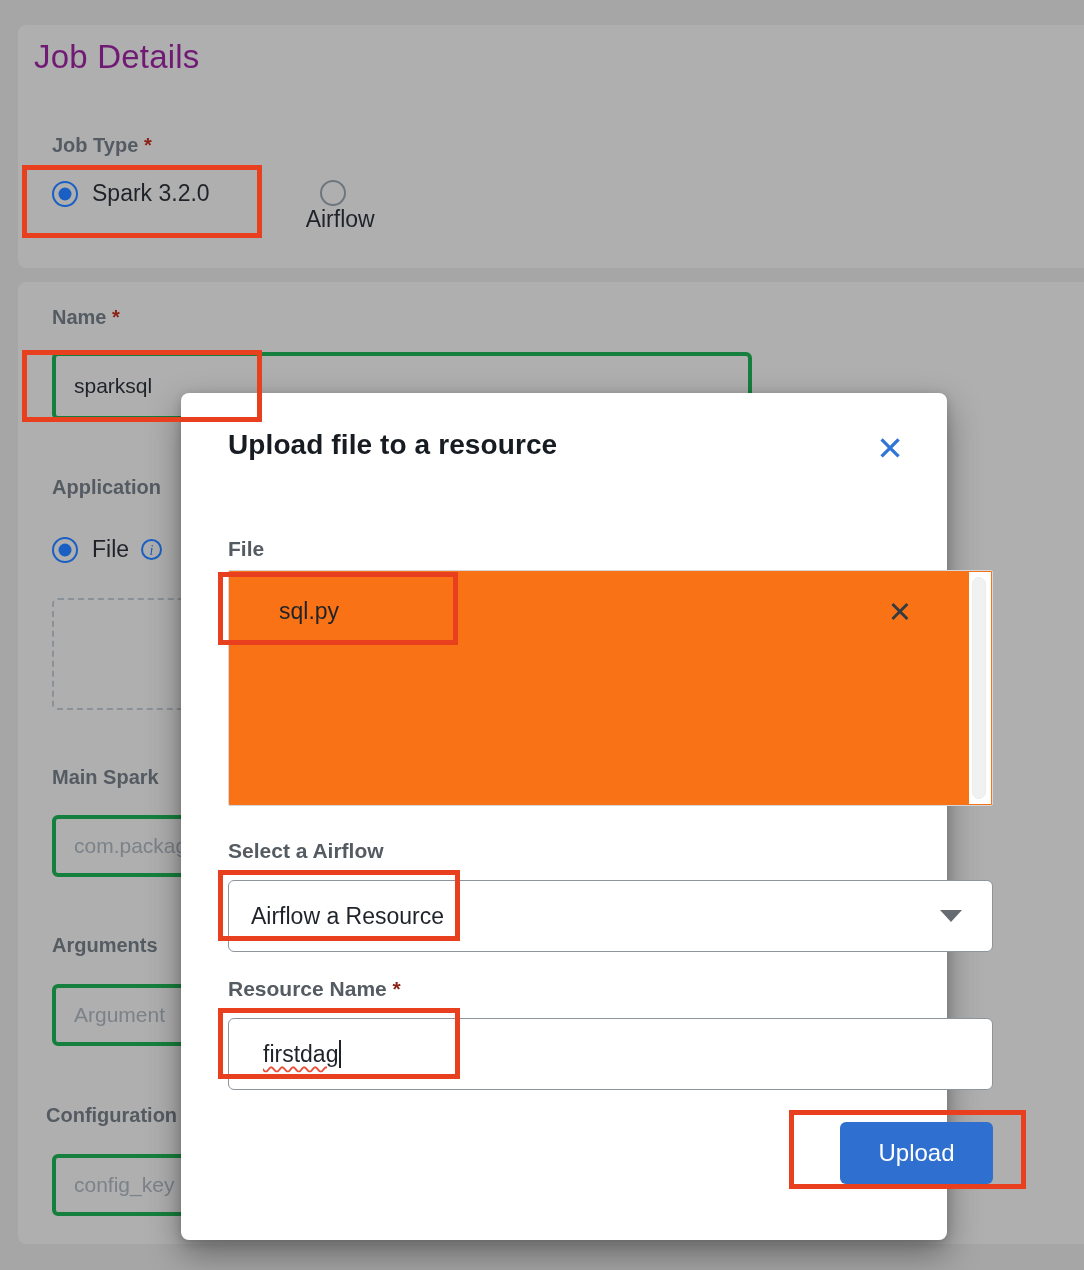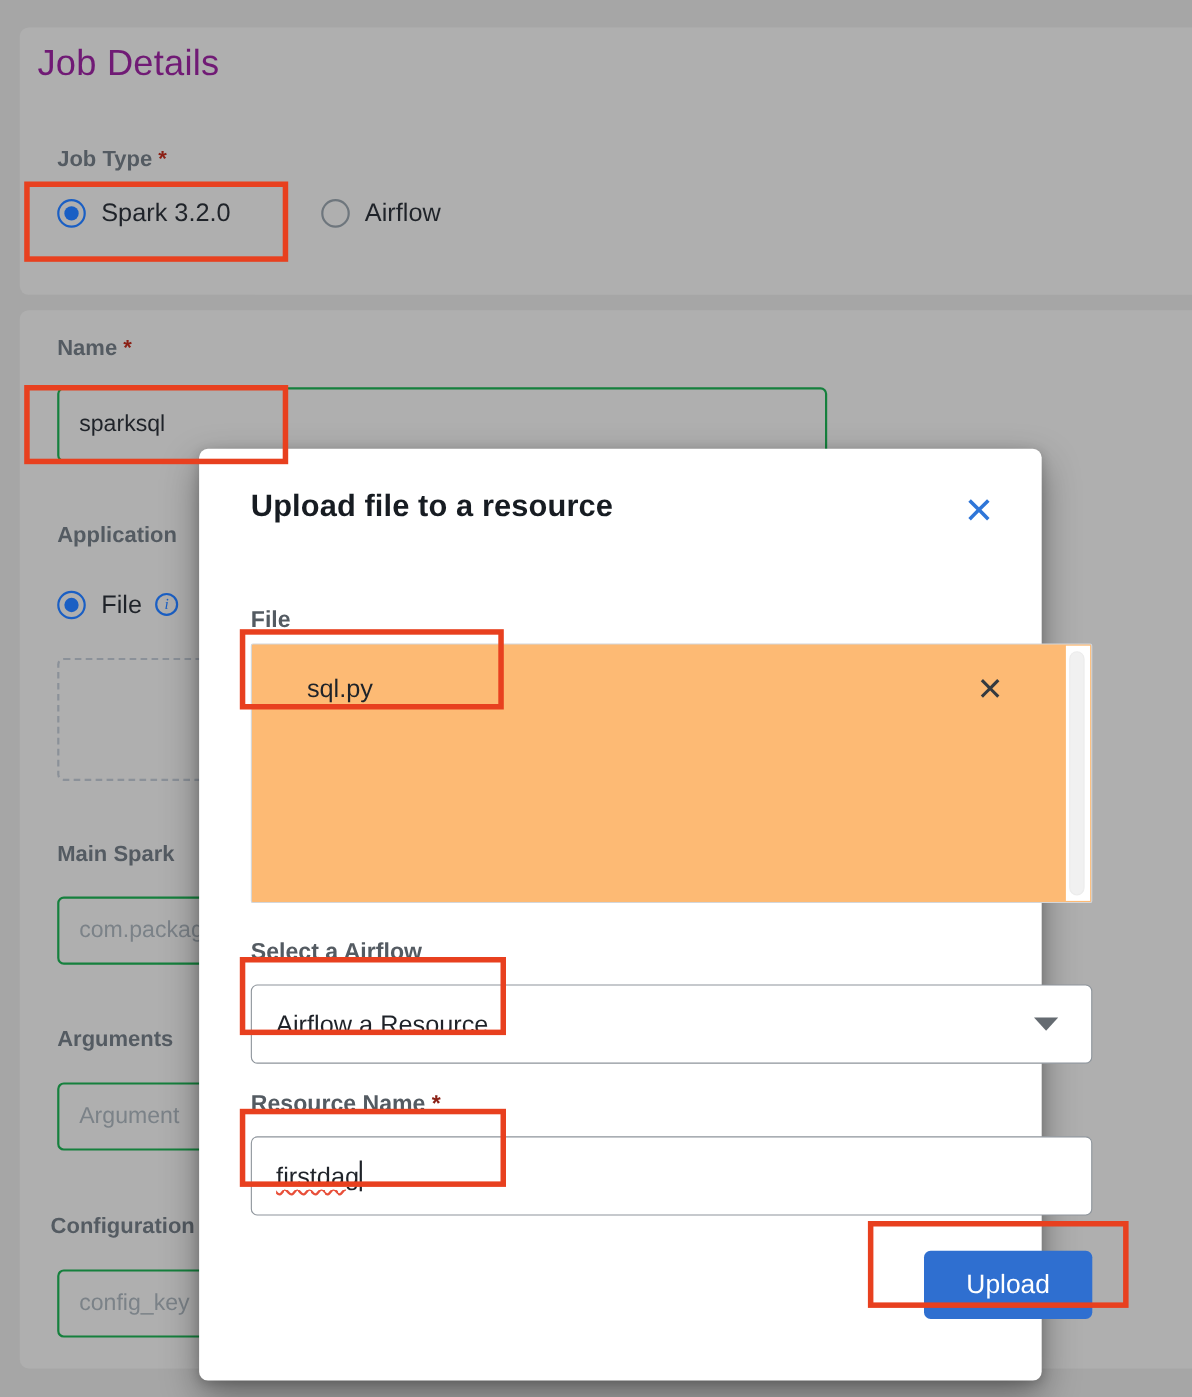--- a/index.html
+++ b/index.html
@@ -113,21 +113,21 @@
     text-align: center;
     font-family: "Liberation Serif", serif;
     font-style: italic;
     box-sizing: border-box;
     flex: none;
   }
 
   .bg-input {
     position: absolute;
     box-sizing: border-box;
-    border: 2px solid #15803d;
+    border: 4px solid #15803d;
     border-radius: 6px;
     background: transparent;
     font-size: 21px;
     color: #1f2329;
     padding: 0 18px;
     display: flex;
     align-items: center;
     outline: none;
     font-family: "Liberation Sans", sans-serif;
   }
@@ -155,21 +155,21 @@
   
   #modal-overlay {
     position: absolute;
     inset: 0;
     z-index: 20;
     pointer-events: none;
   }
   #modal {
     position: absolute;
     left: 181px;
-    top: 408px;
+    top: 393px;
     width: 766px;
     height: 847px;
     background: #ffffff;
     border-radius: 8px;
     box-shadow: 0 14px 34px rgba(0,0,0,0.38), 0 2px 10px rgba(0,0,0,0.18);
     pointer-events: auto;
     box-sizing: border-box;
   }
 
   #modal-title {
@@ -207,21 +207,21 @@
   }
 
   #file-list-box {
     position: absolute;
     left: 47px;
     top: 177px;
     width: 765px;
     height: 236px;
     box-sizing: border-box;
     border: 1px solid #d3d6da;
-    background: #fdba74;
+    background: #f97316;
     border-radius: 2px;
   }
   .file-row {
     position: absolute;
     left: 0;
     top: 0;
     right: 0;
     height: 81px;
     display: flex;
     align-items: center;
@@ -300,20 +300,21 @@
     border-top: 12px solid #656b71;
   }
 
   .spell-underline {
     position: relative;
     text-decoration-line: underline;
     text-decoration-style: wavy;
     text-decoration-color: #e8503a;
     text-decoration-thickness: 2px;
     text-underline-offset: 4px;
+    margin-left: 12px;
   }
   .caret {
     display: inline-block;
     width: 2px;
     height: 28px;
     background: #1f2329;
     vertical-align: -6px;
     margin-left: 1px;
   }
 
@@ -345,21 +346,21 @@
   <div class="field-label" style="left:52px; top:134px;text-align:center;">
     <span>Job Type</span>
     <span class="req-star">*</span>
   </div>
 
   <div class="radio-row" style="left:52px; top:180px;">
     <div class="radio-opt">
       <span class="radio-circle checked"></span>
       <span class="radio-text">Spark 3.2.0</span>
     </div>
-    <div class="radio-opt" style="margin-left:42px;">
+    <div class="radio-opt" style="margin-left:42px;flex-direction:column;">
       <span class="radio-circle"></span>
       <span class="radio-text">Airflow</span>
     </div>
   </div>
 
   <div class="field-label" style="left:52px; top:306px;">
     <span>Name</span>
     <span class="req-star">*</span>
   </div>
   <div class="bg-input" style="left:52px; top:352px; width:700px; height:68px;">sparksql</div>

